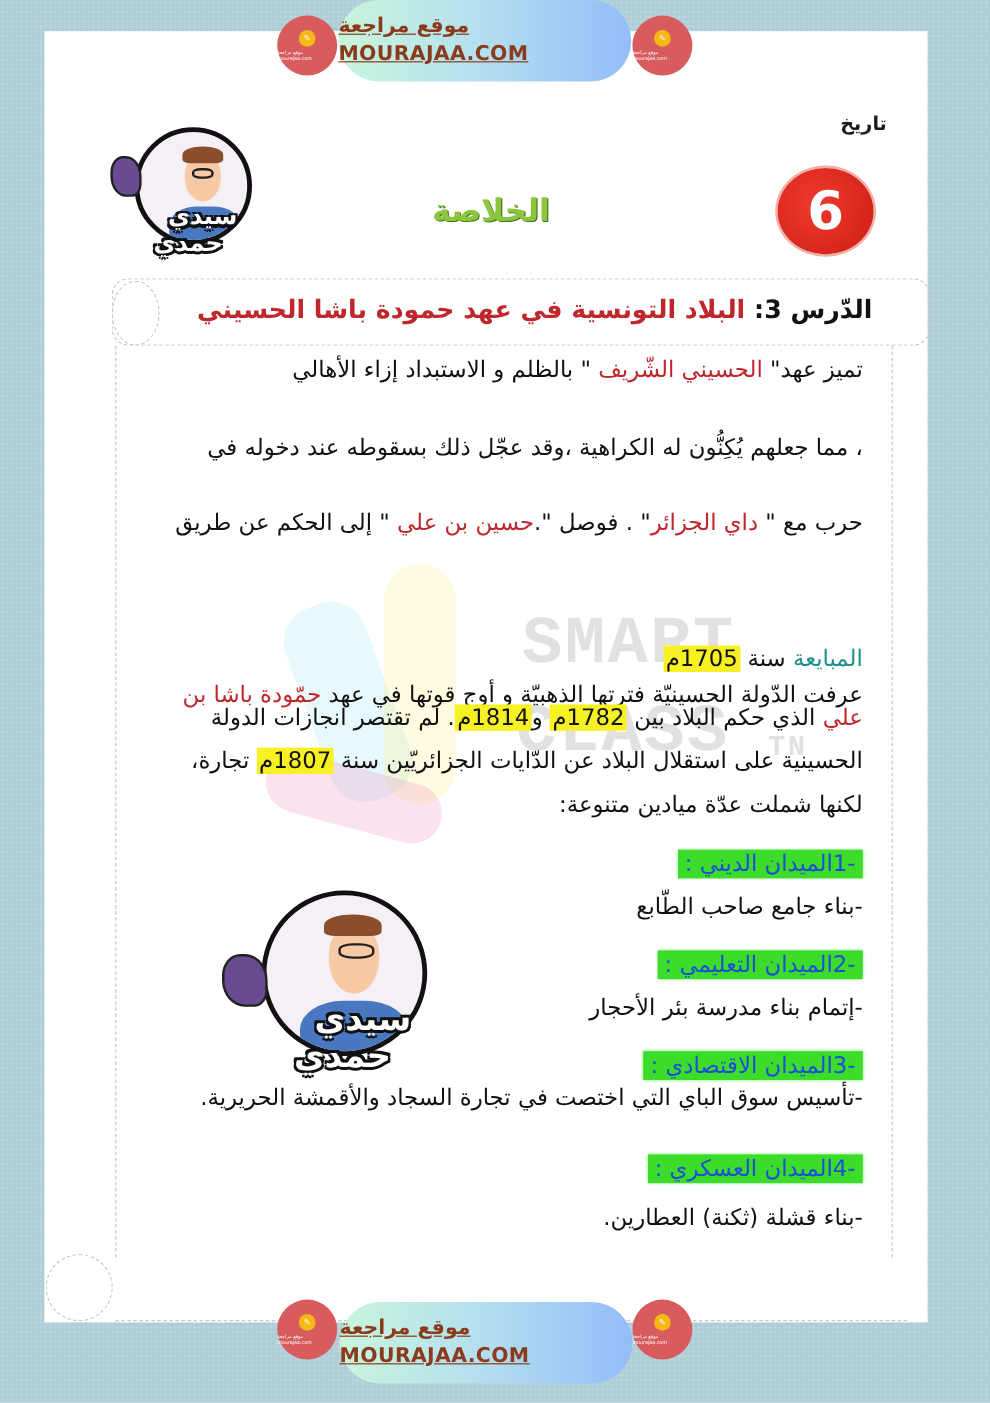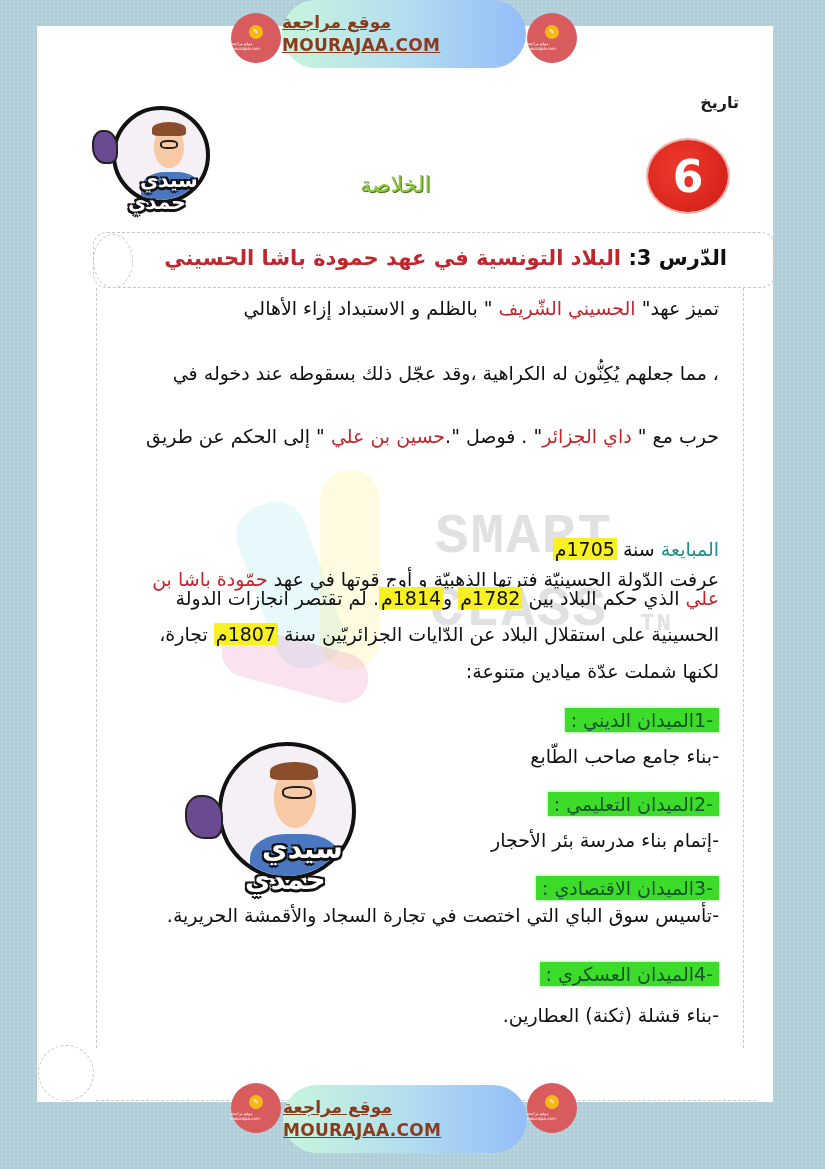--- a/index.html
+++ b/index.html
@@ -43,21 +43,21 @@
     position: absolute; right: 86px; top: 93px; font-size: 16px; font-weight: bold; color: #1a1a1a; direction: rtl;
   }
   .lesson-num {
     position: absolute; left: 648px; top: 140px; width: 80px; height: 72px; border-radius: 50%;
     background: radial-gradient(circle at 40% 40%, #ef3a2e, #d8251c 70%);
     color: #fff; font-weight: bold; font-size: 44px;
     display: flex; align-items: center; justify-content: center;
     box-shadow: 0 0 0 2px #f0b0a8;
   }
   .summary-title {
-    position: absolute; left: 360px; top: 172px; font-size: 22px; font-weight: normal; color: #8cc63f;
+    position: absolute; left: 360px; top: 161px; font-size: 26px; font-weight: bold; color: #8cc63f;
     text-shadow: 1px 1px 0 #4a7a1a; direction: rtl;
   }
   
   .avatar {
     position: absolute; border-radius: 50%; border: 4px solid #111; background: #f4f0f6;
     overflow: hidden;
   }
   .avatar .face { position: absolute; border-radius: 45% 45% 50% 50%; background: #f7c9a4; }
   .avatar .hair { position: absolute; background: #8a4e2c; border-radius: 50% 50% 20% 20%; }
   .avatar .shirt { position: absolute; background: #4a78c0; border-radius: 40% 40% 0 0; }
@@ -91,21 +91,21 @@
   .lesson-title .red { color: #c0272d; }
   
   .line {
     position: absolute; right: 106px; direction: rtl; font-size: 19px; color: #111; white-space: nowrap;
     font-family: "DejaVu Sans", sans-serif;
   }
   .red-name { color: #c0272d; }
   .teal { color: #1d8f8a; }
   .hl { background: #f7f023; padding: 0 2px; }
   .green-hl {
-    background: #3ddc2a; color: #14532d; padding: 1px 6px; display: inline-block;
+    background: #3ddc2a; color: #1d4ed8; padding: 1px 6px; display: inline-block;
     box-shadow: 0 0 3px #7ef06e;
   }
   
   .watermark { position: absolute; pointer-events: none; }
   .wm-text {
     position: absolute; font-weight: bold; color: rgba(120,120,120,0.22); font-size: 56px; letter-spacing: 2px;
     font-family: Liberation Mono, monospace;
   }
   .wm-shape { position: absolute; border-radius: 30px; }
 </style>

